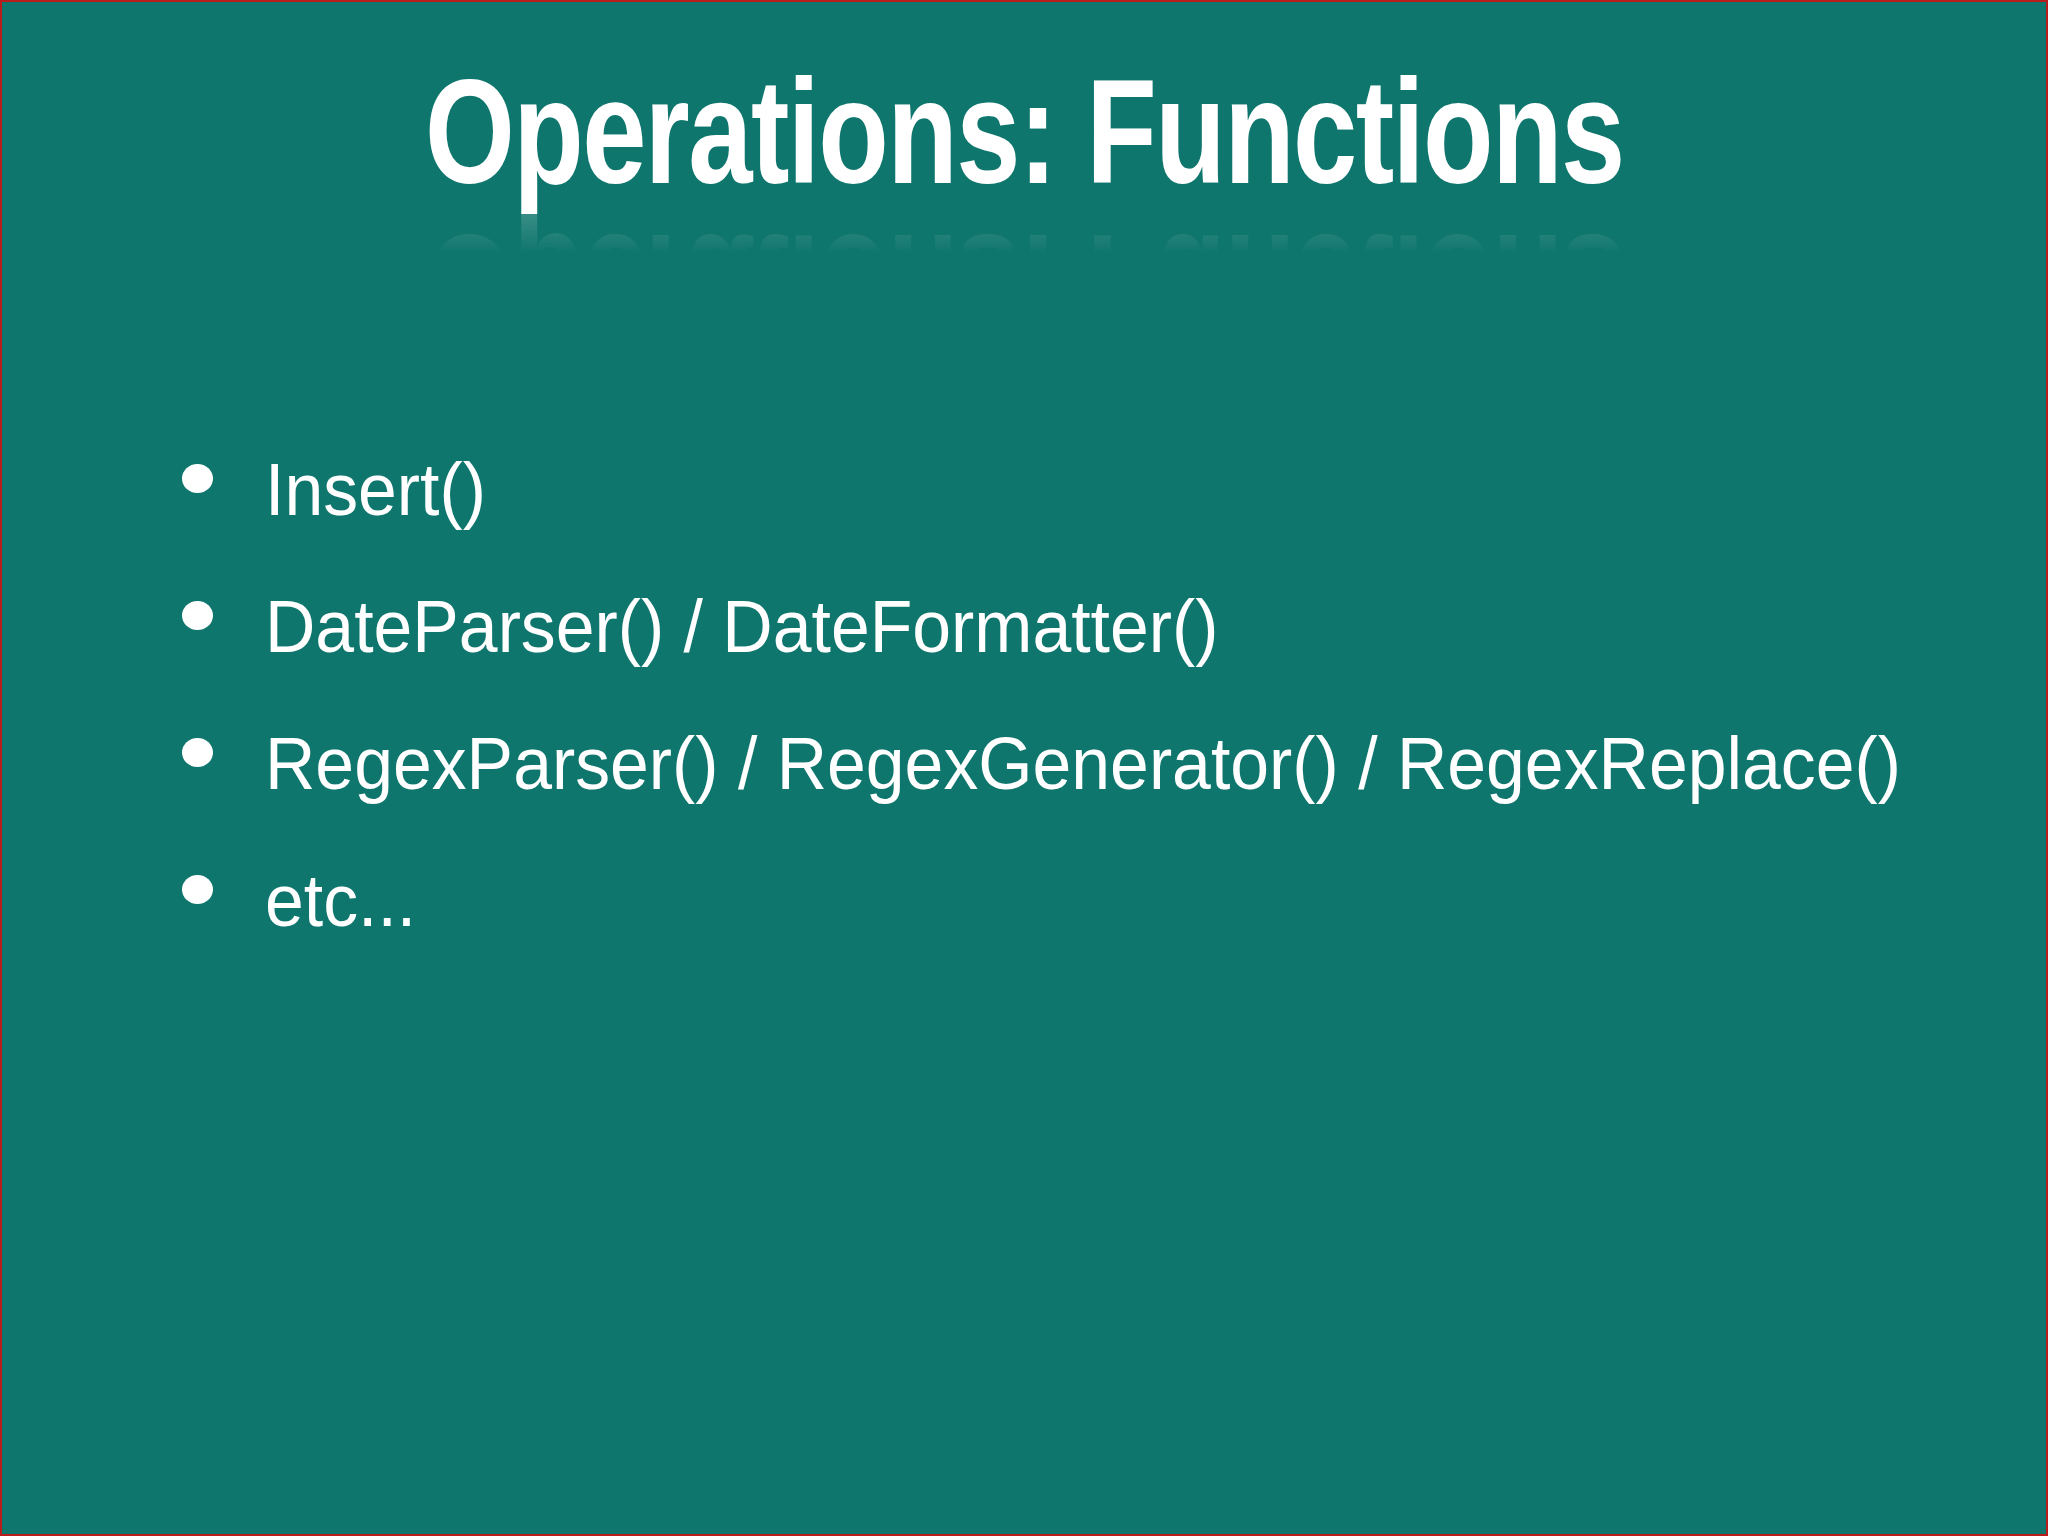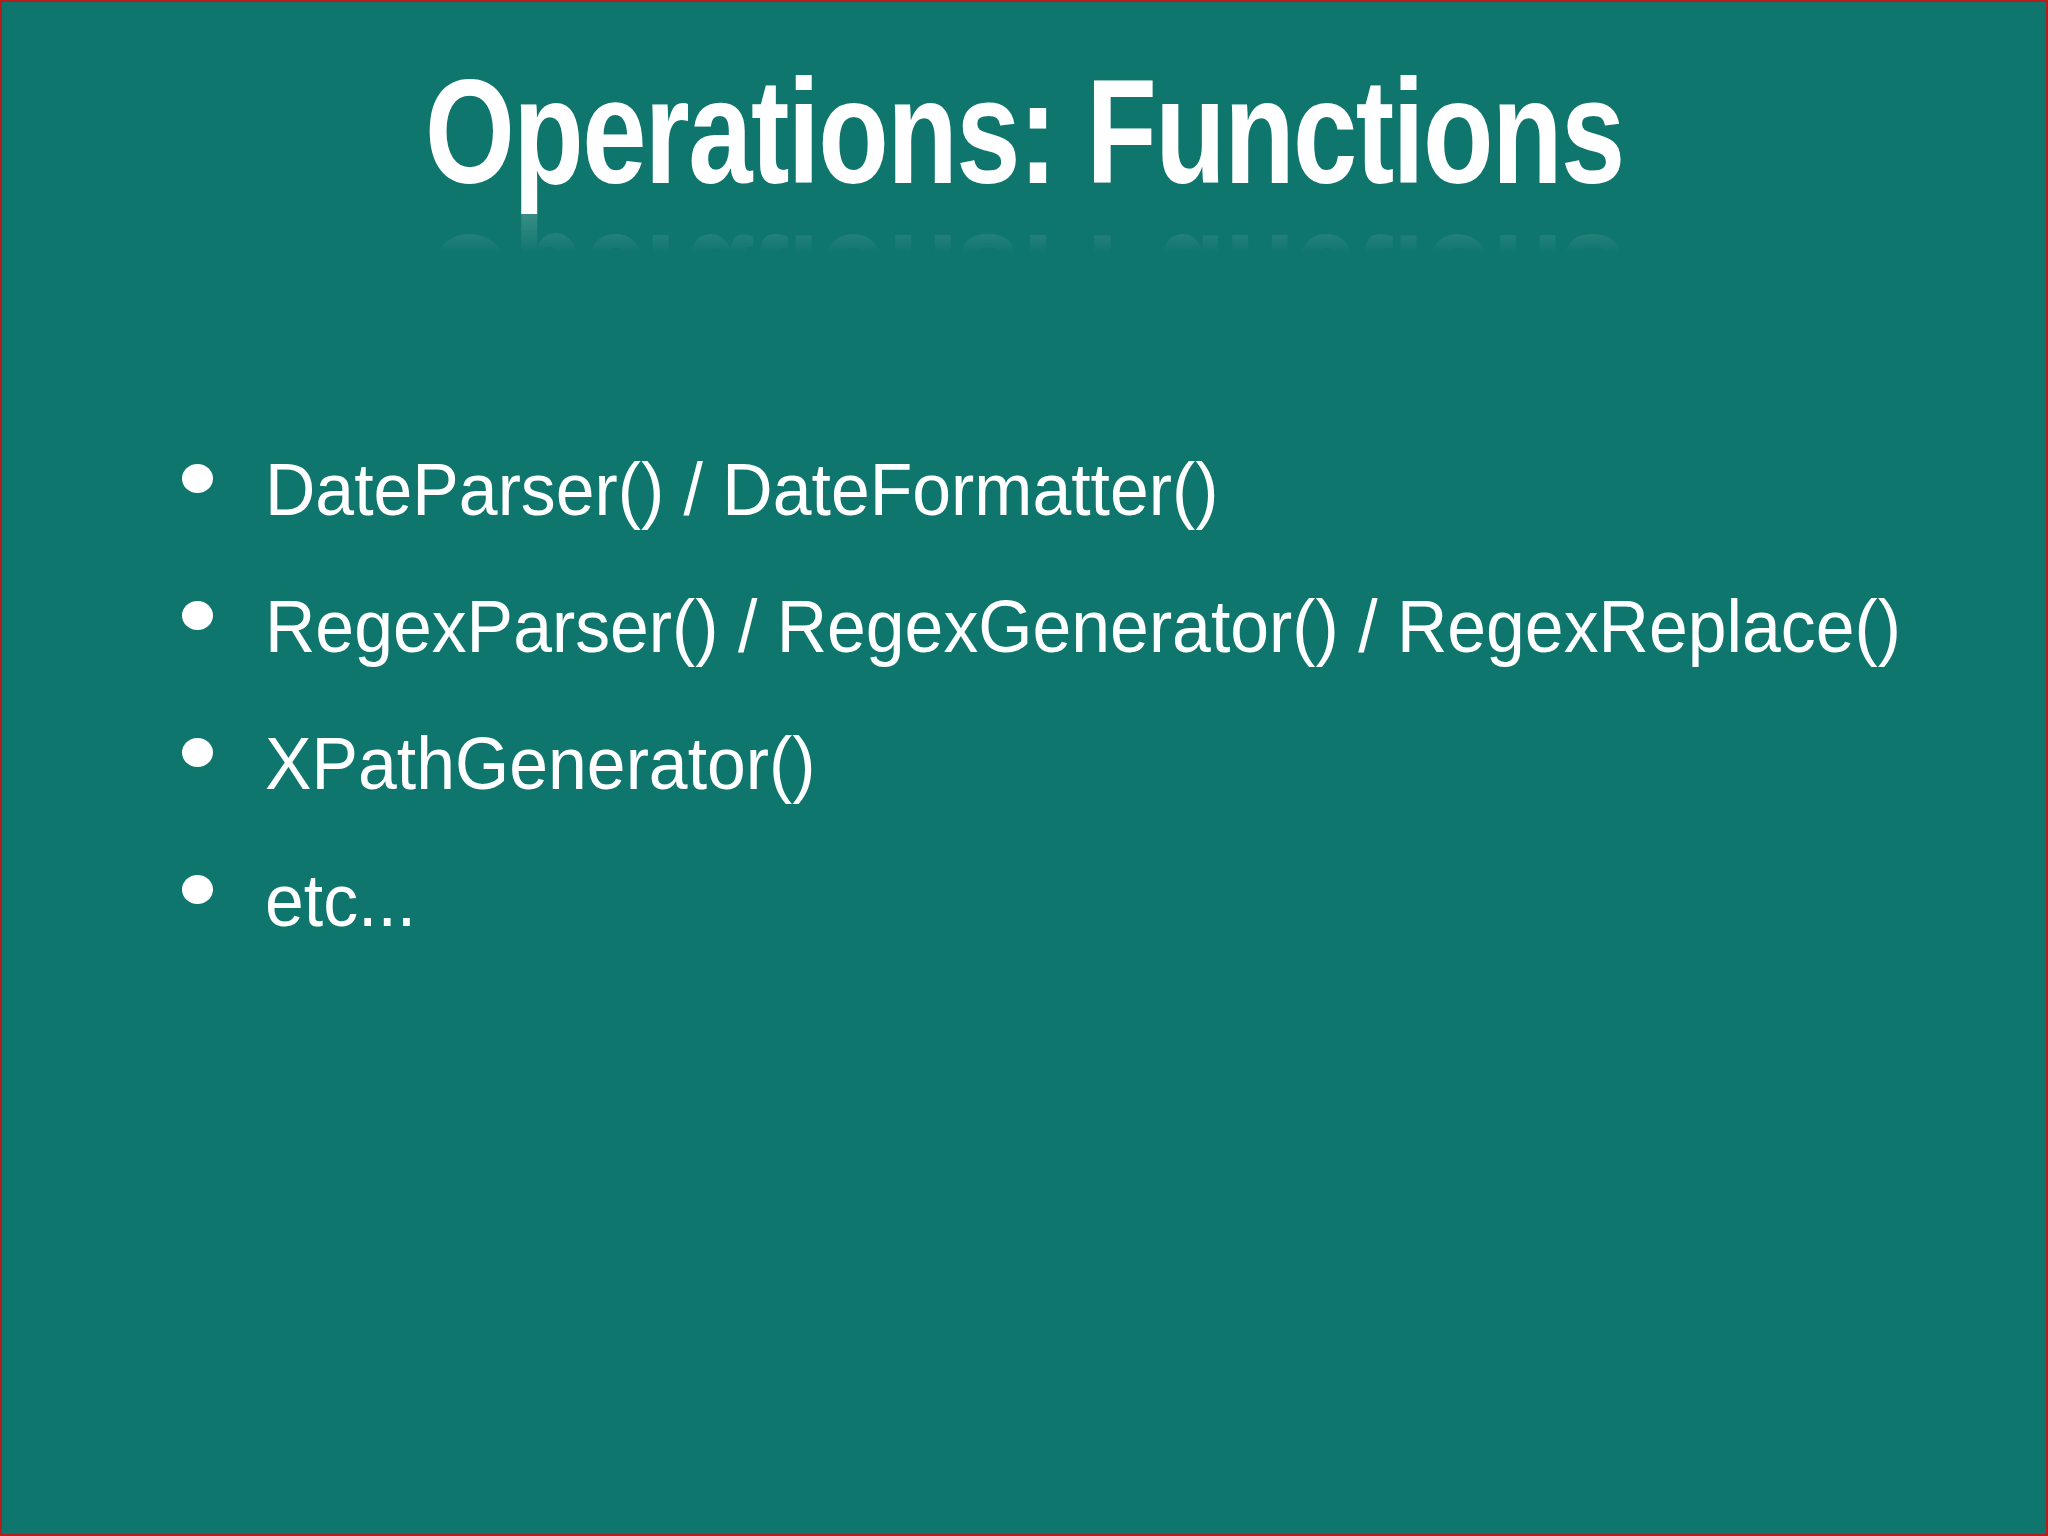--- a/index.html
+++ b/index.html
@@ -85,29 +85,29 @@
 
 <div class="slide">
 
   <div class="title-wrap">
     <h1 class="slide-title">Operations: Functions</h1>
   </div>
 
   <ul class="bullet-list">
     <li>
       <span class="bullet-dot"></span>
+      <span class="bullet-text">Insert()</span>
+    </li>
+    <li>
+      <span class="bullet-dot"></span>
       <span class="bullet-text">DateParser() / DateFormatter()</span>
     </li>
     <li>
       <span class="bullet-dot"></span>
       <span class="bullet-text">RegexParser() / RegexGenerator() / RegexReplace()</span>
-    </li>
-    <li>
-      <span class="bullet-dot"></span>
-      <span class="bullet-text">XPathGenerator()</span>
     </li>
     <li>
       <span class="bullet-dot"></span>
       <span class="bullet-text">etc...</span>
     </li>
   </ul>
 
 </div>
 
 </body></html>

